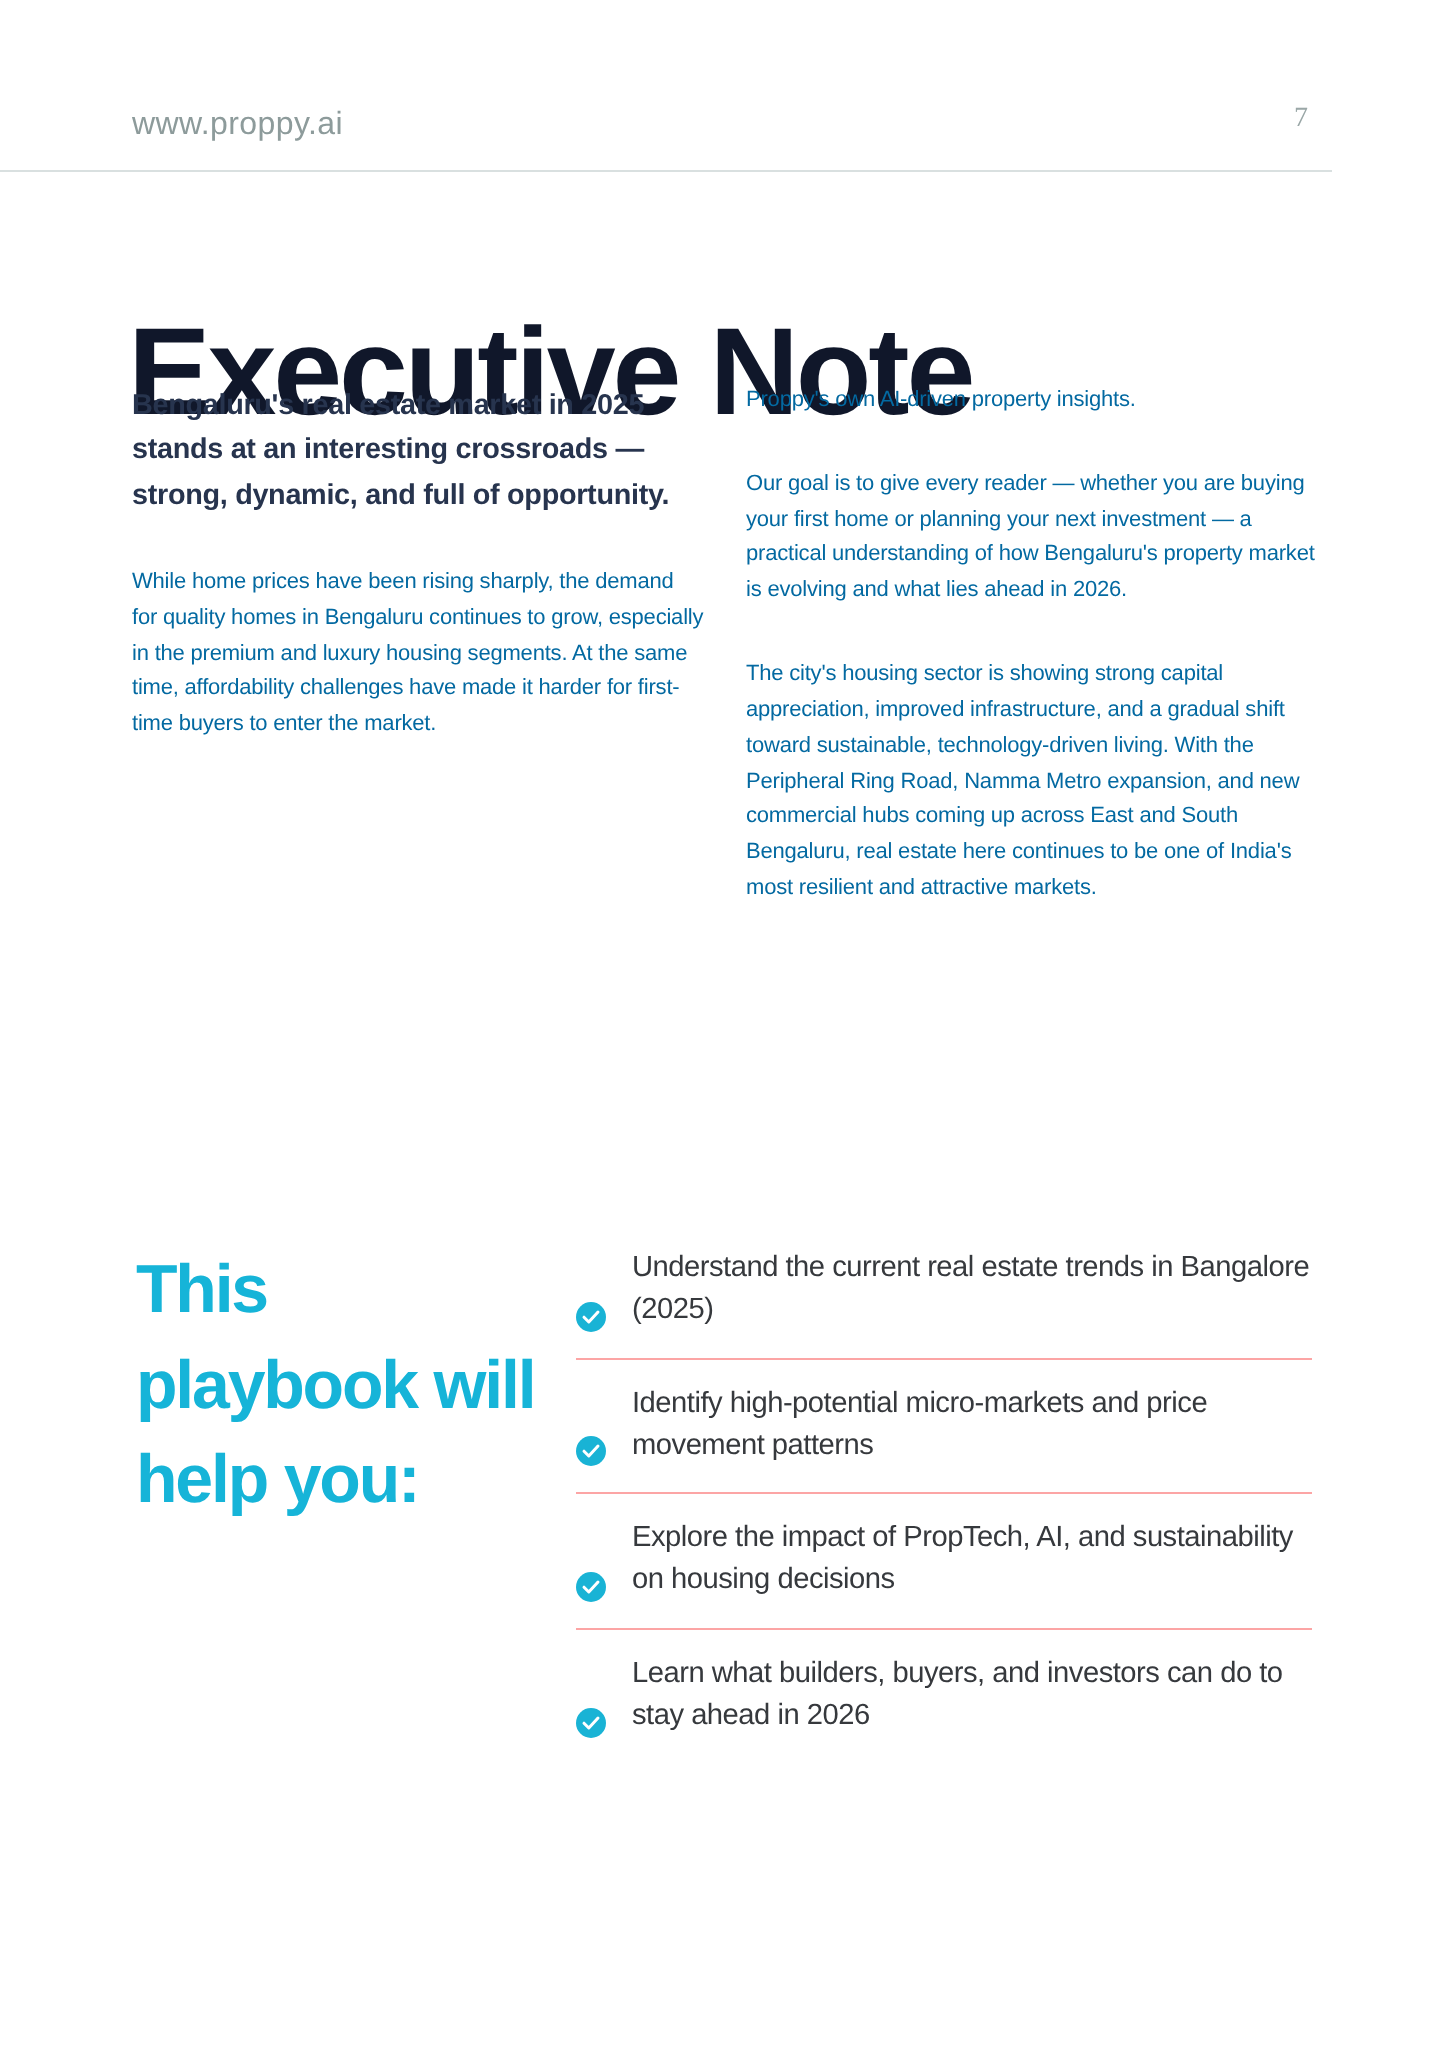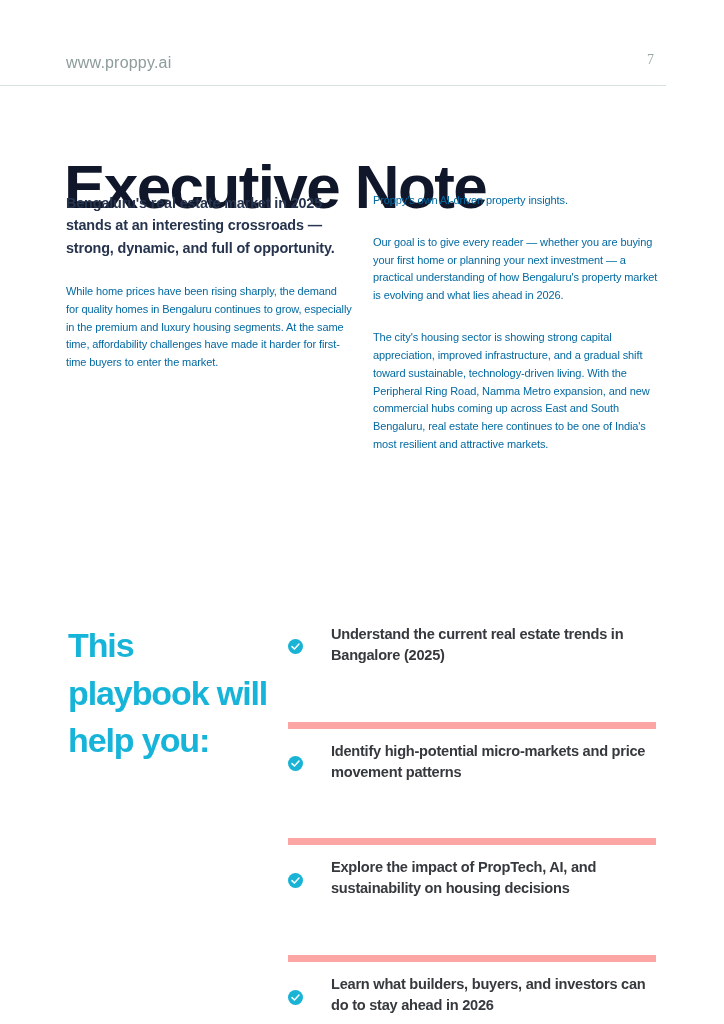--- a/index.html
+++ b/index.html
@@ -119,28 +119,26 @@
   }
 
   .checklist {
     position: absolute;
     left: 288px;
     top: 0;
     width: 368px;
   }
   .check-item {
     display: flex;
-    align-items: center;
-    gap: 28px;
+    align-items: flex-end;
+    gap: 13px;
     padding: 12px 0 13px 0;
-    font-weight: bold;
   }
   .check-item + .check-item {
-    border-top: 7px solid #fca5a5;
-    margin-top: 43px;
+    border-top: 1px solid #fca5a5;
   }
   .check-icon {
     flex: 0 0 auto;
     width: 15px;
     height: 15px;
     border-radius: 50%;
     background: #19b3d5;
     margin-top: 4px;
     display: block;
   }

